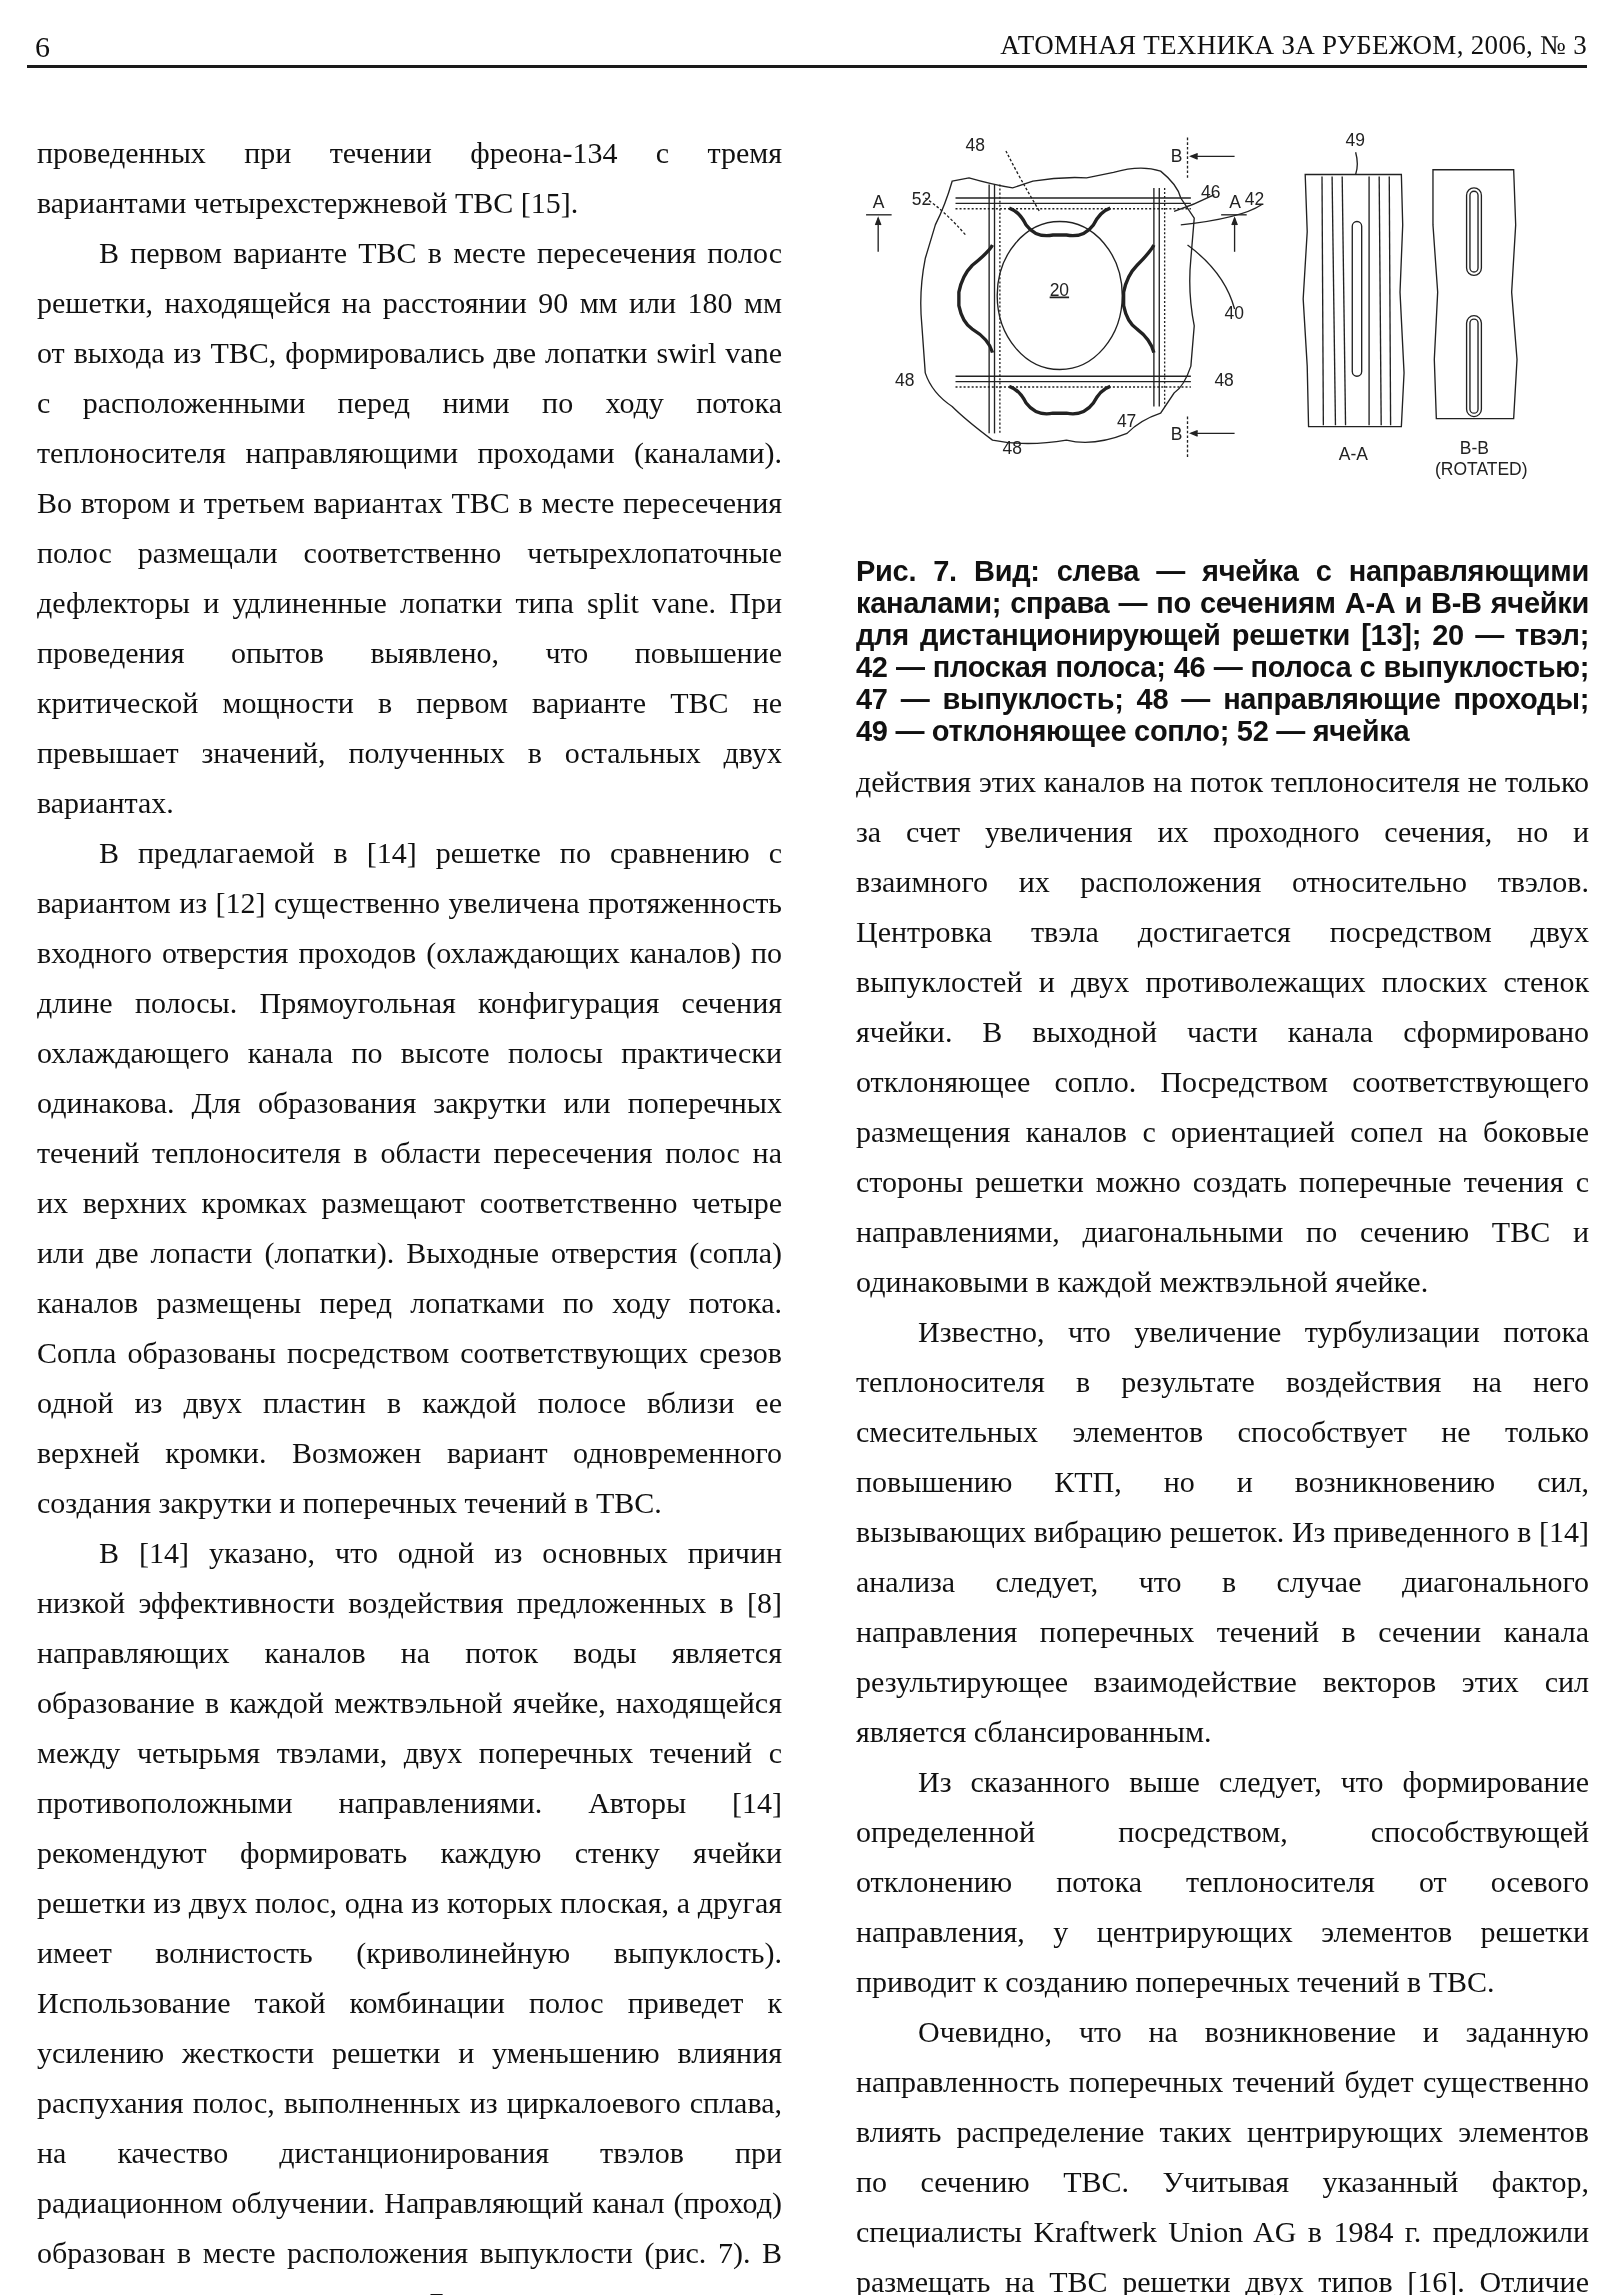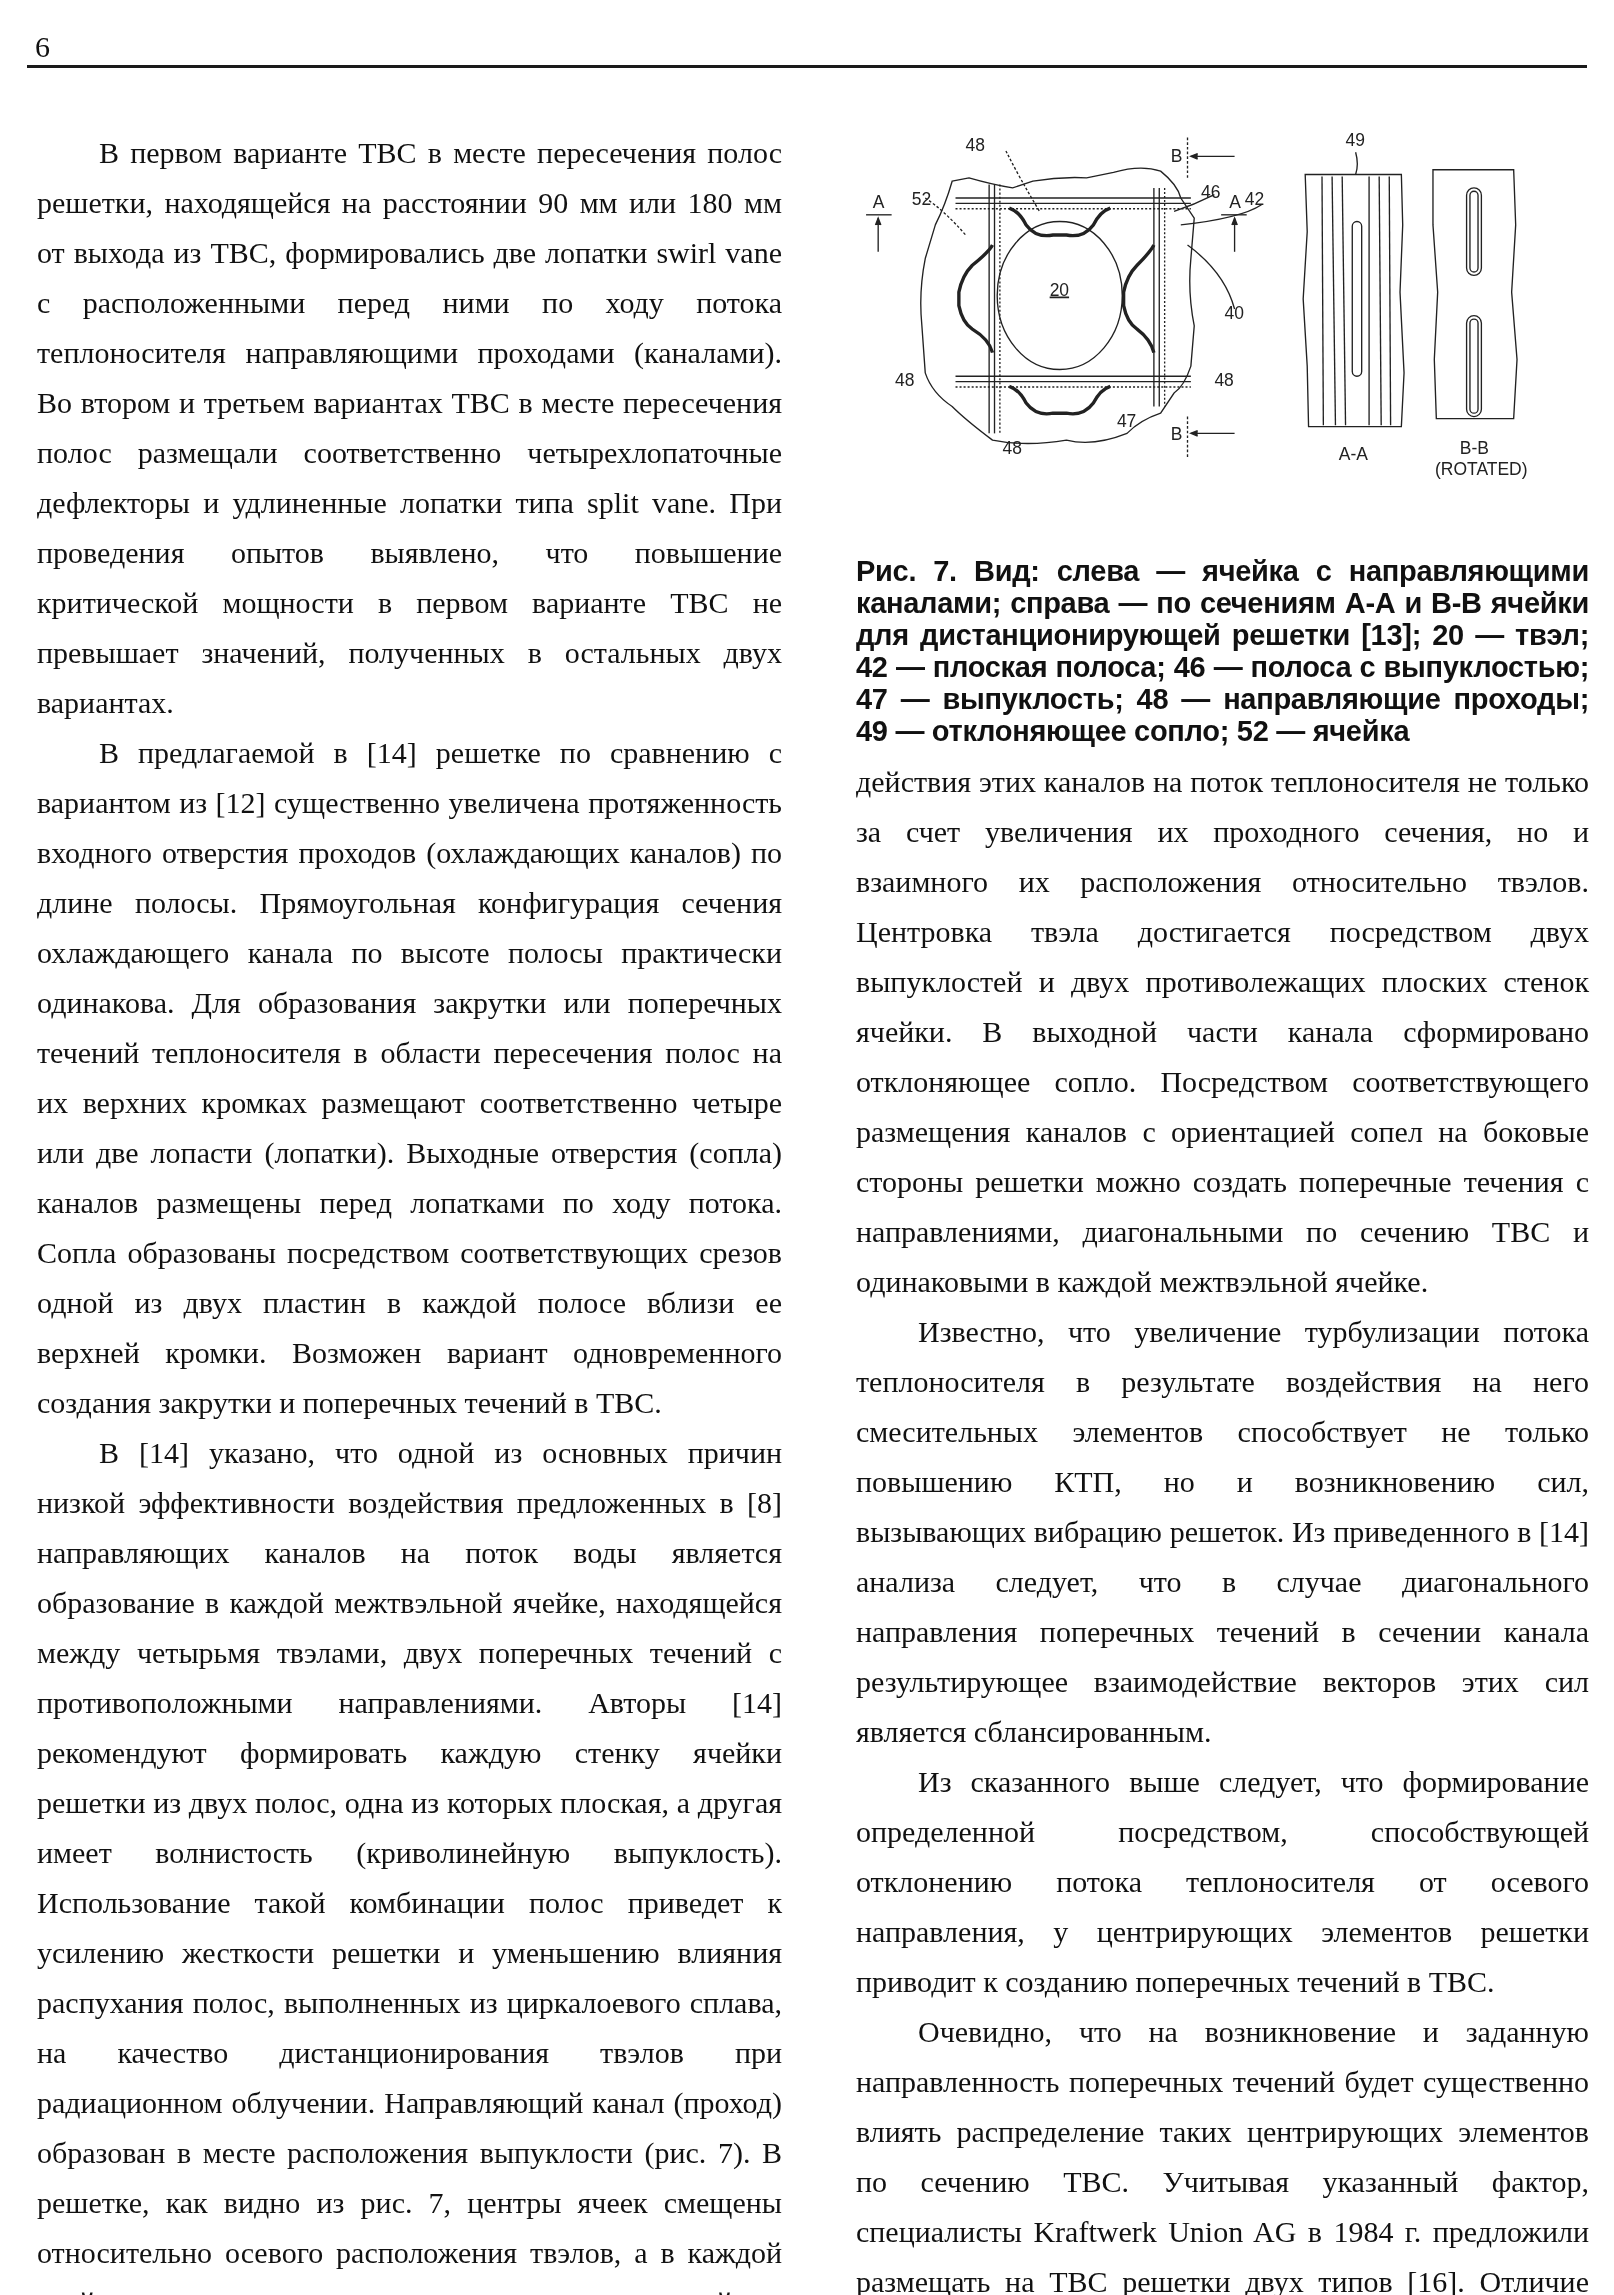--- a/index.html
+++ b/index.html
@@ -17,24 +17,26 @@
   .figure { position: absolute; left: 858px; top: 124px; width: 733px; height: 417px; text-decoration: underline; }
   .figure svg { width: 100%; height: 100%; }
   .caption { position: absolute; left: 856px; top: 555px; width: 733px; font-family: "Liberation Sans", "DejaVu Sans", sans-serif; font-weight: bold; font-size: 29px; line-height: 32px; text-align: justify; letter-spacing: -0.3px; }
   .fig-label { font-family: "Liberation Sans", sans-serif; font-size: 26px; fill: #222; }
 </style>
 </head>
 <body>
 
 <div class="header">
   <span class="page-num">6</span>
+  <span class="journal">АТОМНАЯ ТЕХНИКА ЗА РУБЕЖОМ, 2006, № 3</span>
 </div>
 <div class="rule"></div>
 
 <div class="col col-left">
+  <p class="noind">проведенных при течении фреона-134 с тремя вариантами четырехстержневой ТВС [15].</p>
   <p class="indent">В первом варианте ТВС в месте пересечения полос решетки, находящейся на расстоянии 90 мм или 180 мм от выхода из ТВС, формировались две лопатки swirl vane с расположенными перед ними по ходу потока теплоносителя направляющими проходами (каналами). Во втором и третьем вариантах ТВС в месте пересечения полос размещали соответственно четырехлопаточные дефлекторы и удлиненные лопатки типа split vane. При проведения опытов выявлено, что повышение критической мощности в первом варианте ТВС не превышает значений, полученных в остальных двух вариантах.</p>
   <p class="indent">В предлагаемой в [14] решетке по сравнению с вариантом из [12] существенно увеличена протяженность входного отверстия проходов (охлаждающих каналов) по длине полосы. Прямоугольная конфигурация сечения охлаждающего канала по высоте полосы практически одинакова. Для образования закрутки или поперечных течений теплоносителя в области пересечения полос на их верхних кромках размещают соответственно четыре или две лопасти (лопатки). Выходные отверстия (сопла) каналов размещены перед лопатками по ходу потока. Сопла образованы посредством соответствующих срезов одной из двух пластин в каждой полосе вблизи ее верхней кромки. Возможен вариант одновременного создания закрутки и поперечных течений в ТВС.</p>
   <p class="indent">В [14] указано, что одной из основных причин низкой эффективности воздействия предложенных в [8] направляющих каналов на поток воды является образование в каждой межтвэльной ячейке, находящейся между четырьмя твэлами, двух поперечных течений с противоположными направлениями. Авторы [14] рекомендуют формировать каждую стенку ячейки решетки из двух полос, одна из которых плоская, а другая имеет волнистость (криволинейную выпуклость). Использование такой комбинации полос приведет к усилению жесткости решетки и уменьшению влияния распухания полос, выполненных из циркалоевого сплава, на качество дистанционирования твэлов при радиационном облучении. Направляющий канал (проход) образован в месте расположения выпуклости (рис. 7). В решетке, как видно из рис. 7, центры ячеек смещены относительно осевого расположения твэлов, а в каждой ячейке размещены две центрующие криволинейные выпуклости, выполняющие одновременно роль направляющих каналов. Такое смещение, очевидно, обусловлено стремлением повысить эффективность воз-</p>
 </div>
 
 <div class="figure">
   <svg viewBox="0 0 1090 620" xmlns="http://www.w3.org/2000/svg">
     <g fill="none" stroke="#222" stroke-width="2">
 
       <path d="M140 85 L165 80 Q200 90 230 95 L260 85 Q300 78 340 80 L380 72 Q420 60 450 70 Q475 90 480 110 L500 140 L495 200 Q490 250 500 300 L495 360 Q485 390 470 400 L450 430 Q420 440 400 460 Q350 480 310 470 Q250 480 200 470 Q160 440 140 420 Q110 400 100 370 L95 300 Q90 250 100 200 L115 150 Q130 120 140 85 Z"></path>

